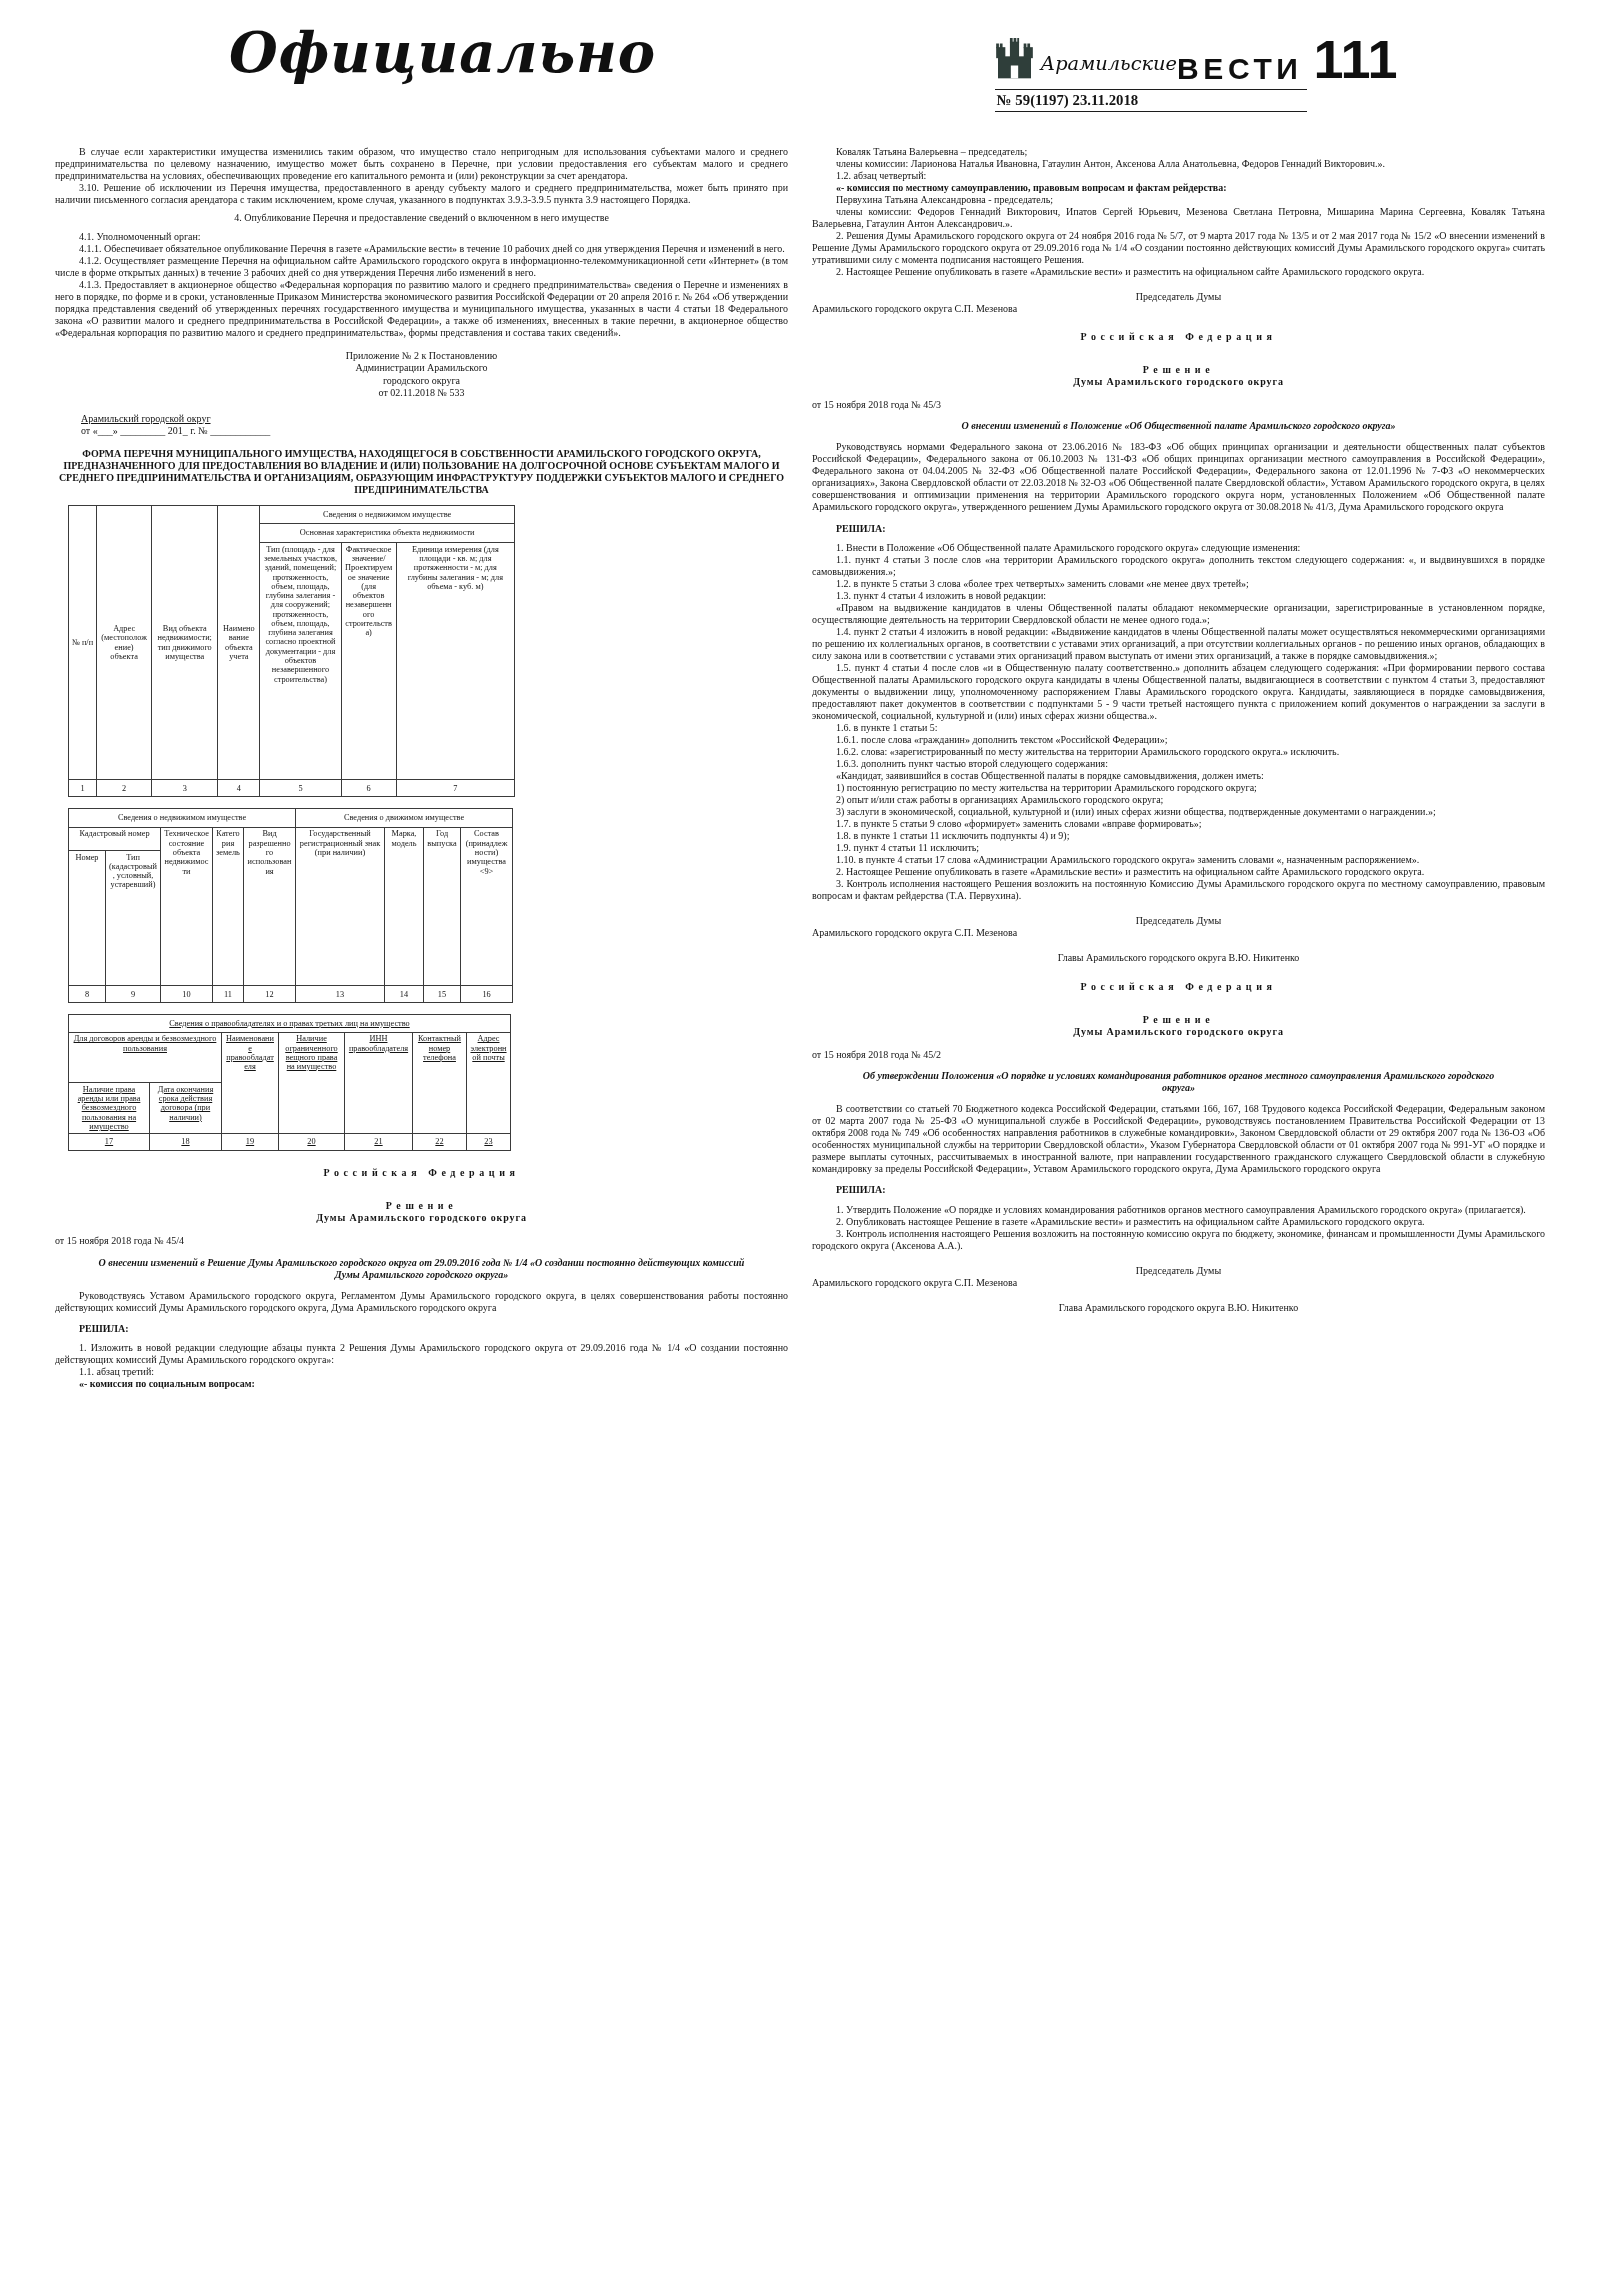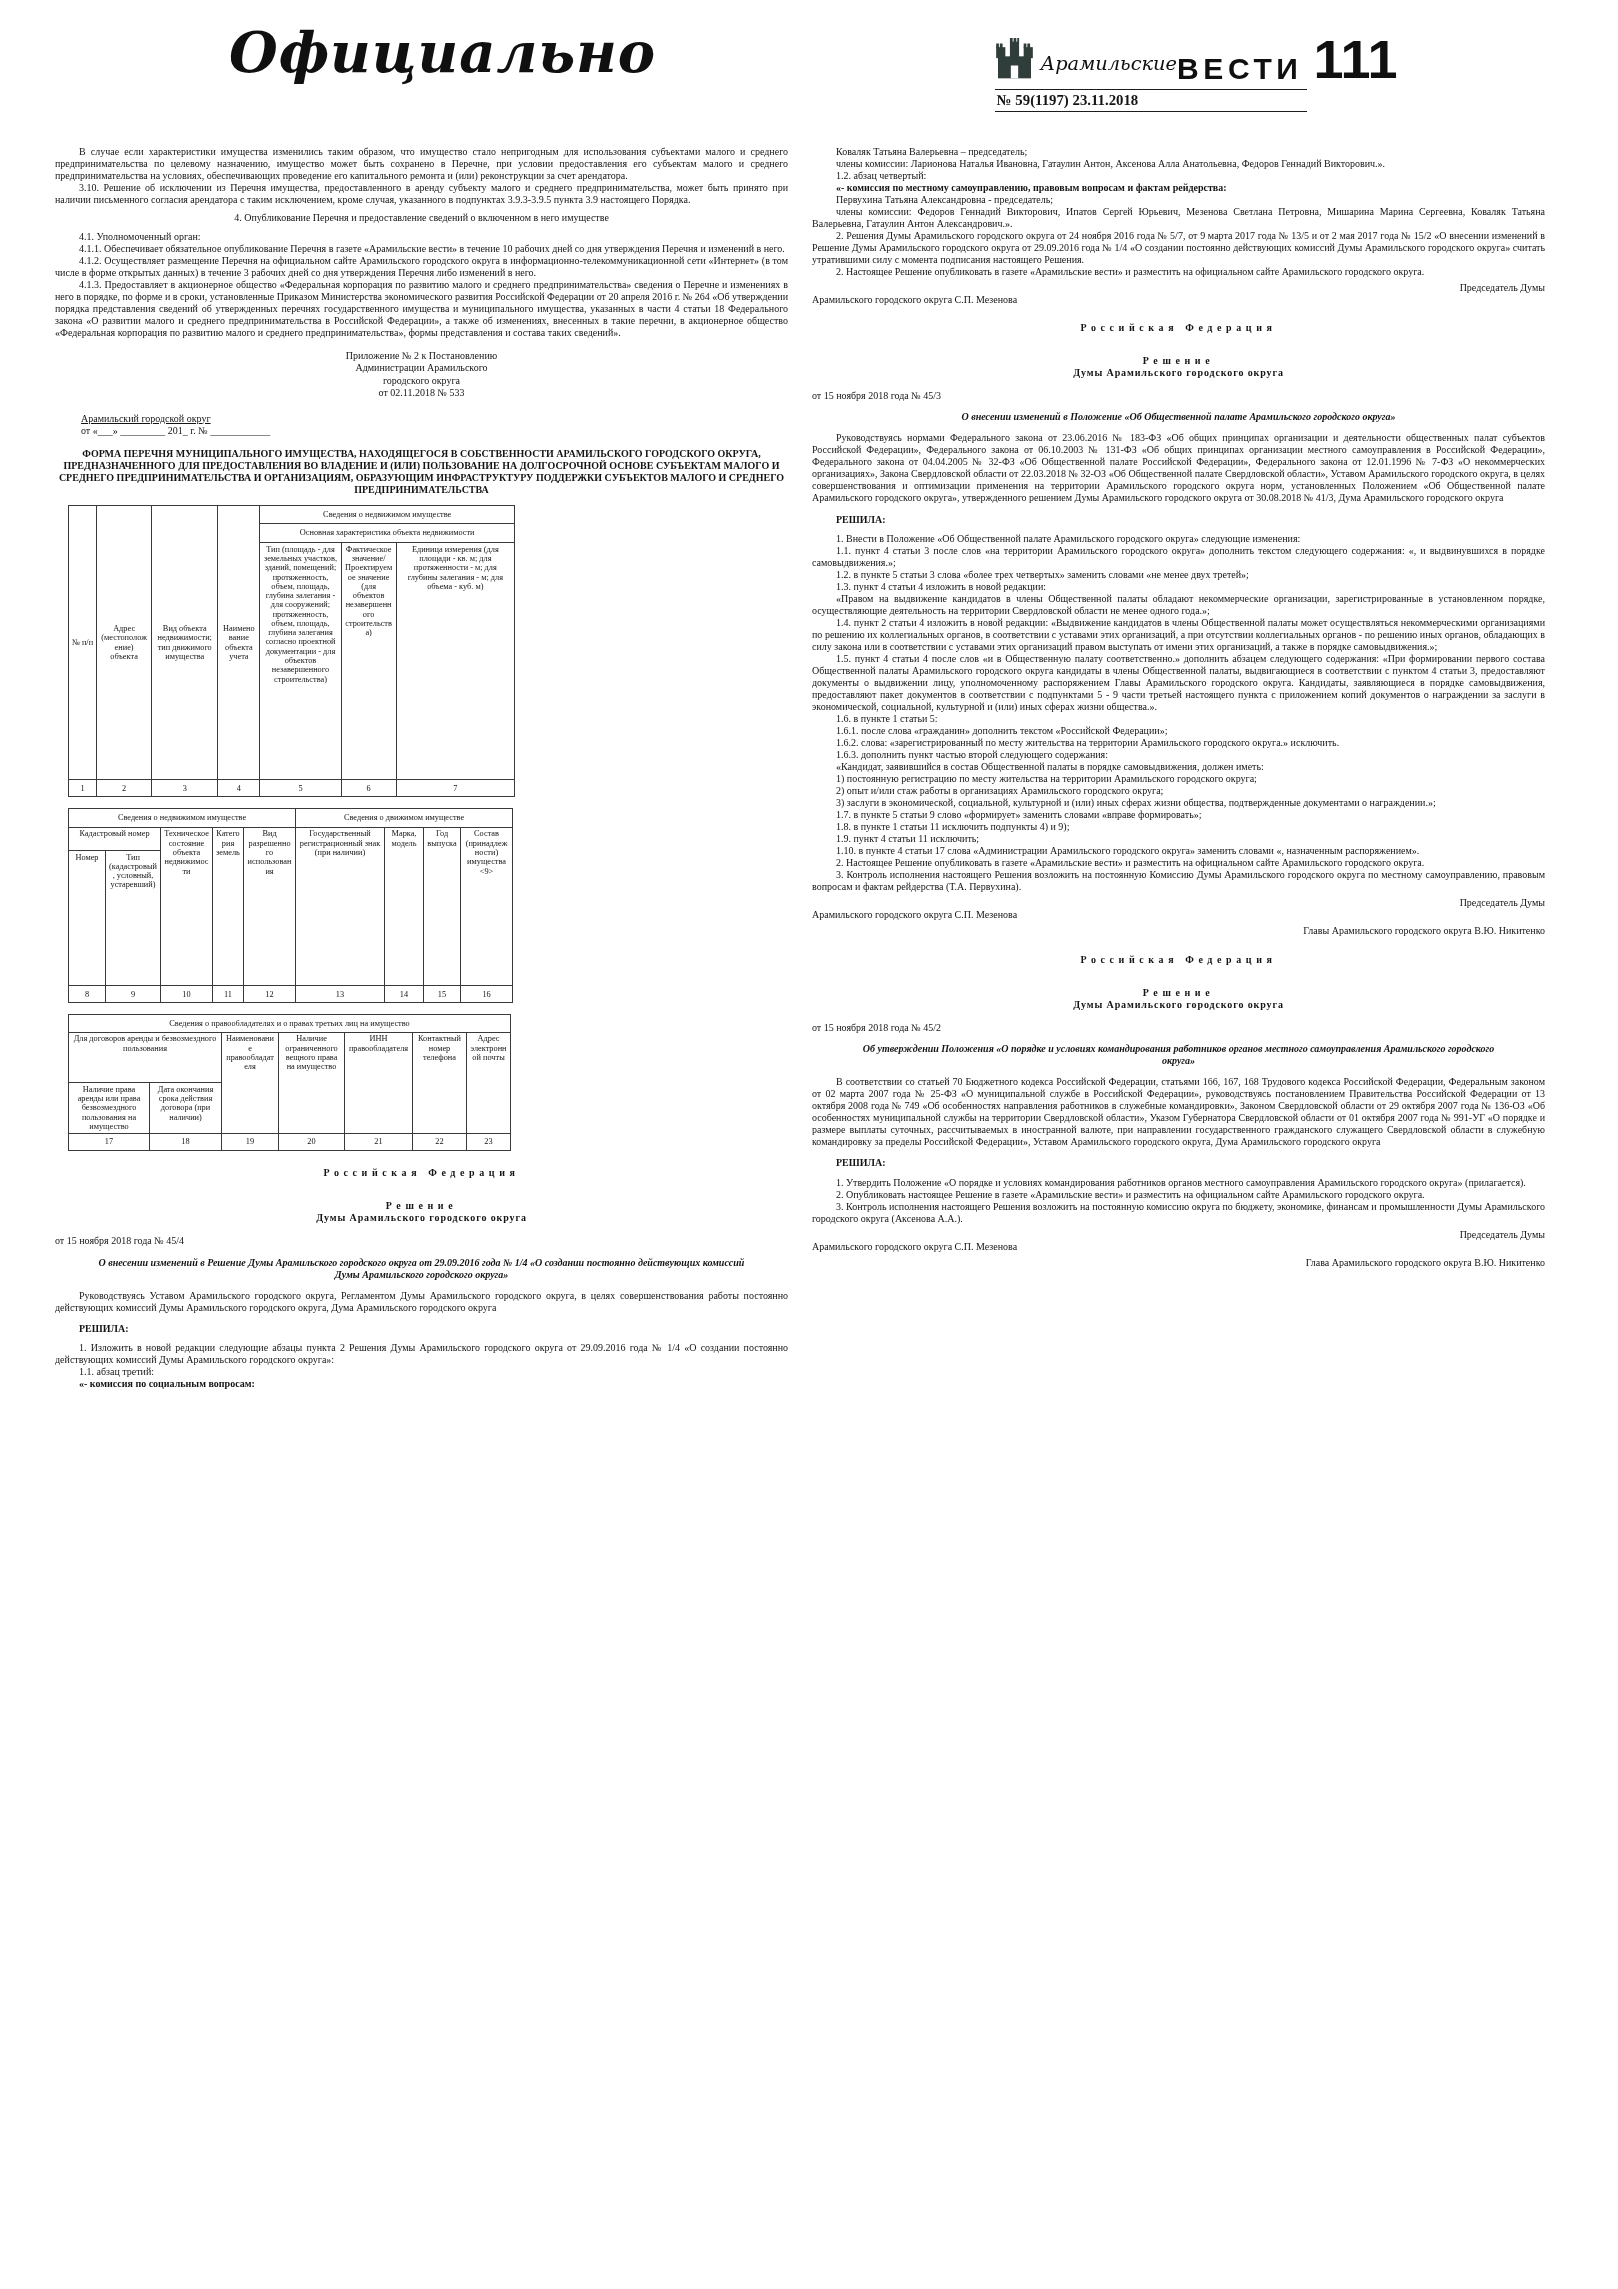--- a/index.html
+++ b/index.html
@@ -32,32 +32,32 @@
   .t{border-collapse:collapse;table-layout:fixed;font-size:8.3px;line-height:1.12;margin:3.7px 0 11px 13px;}
   .t td{border:0.9px solid #3a3a3a;padding:1.8px 2.8px;vertical-align:top;text-align:center;overflow-wrap:anywhere;}
   .t .nums td{height:12px;vertical-align:middle;}
   .tbl1{width:447px;}
   .tbl1 tr.grp td{height:14px;vertical-align:middle;}
   .tbl1 tr.detail td{height:233px;}
   .tbl2{width:443px;}
   .tbl2 tr.grp td{height:14px;vertical-align:middle;}
   .tbl2 tr.head td{height:18.5px;}
   .tbl2 tr.sub td{height:131px;}
-  .tbl3{width:443px;}
+  .tbl3{width:443px;text-decoration:underline;}
   .tbl3 tr.title td{height:13px;vertical-align:middle;}
   .tbl3 tr.head td{height:46px;}
   .tbl3 tr.sub td{height:44px;}
   
   .fed{text-align:center;font-weight:700;letter-spacing:4.6px;margin-top:21px;}
   .fed.first{margin-top:16.6px;}
   .duma{text-align:center;font-weight:700;letter-spacing:0.9px;}
   .date-line{margin:11px 0 9.2px 0;text-indent:0;text-align:left;}
   .dtitle{font-weight:700;font-style:italic;text-align:center;text-indent:0;margin:0 39px 9.2px 39px;}
   .reshila{font-weight:700;text-indent:24px;margin:9.2px 0 7.4px 0;}
-  .sig{margin-top:4px;text-indent:0;text-align:right;}
+  .sig{margin-top:13px;text-indent:0;text-align:center;}
   .sig-line{text-indent:0;text-align:left;}
 </style>
 </head>
 <body>
 
 <div class="page">
 
   <header class="masthead">
     <h1 class="masthead-title">Официально</h1>
     <div class="brand">

